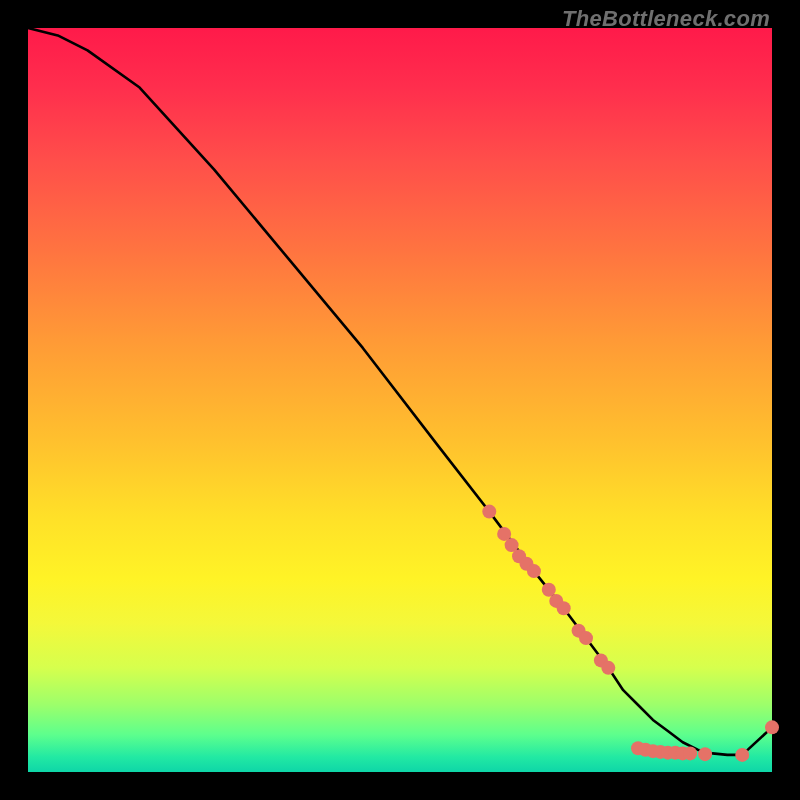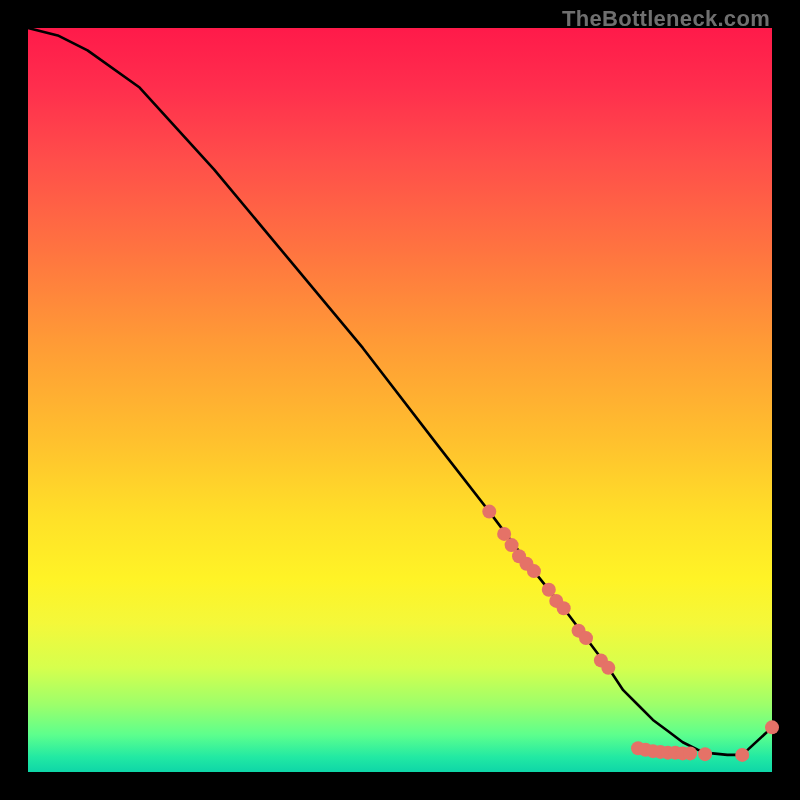--- a/index.html
+++ b/index.html
@@ -44,20 +44,21 @@
   }
   .watermark {
     position: absolute;
     top: 6px;
     right: 30px;
     color: #6f6f6f;
     font-size: 22px;
     font-weight: 600;
     letter-spacing: 0.3px;
     user-select: none;
+    font-style: italic;
   }
   svg.curve {
     position: absolute;
     left: 0;
     top: 0;
     width: 744px;
     height: 744px;
     overflow: visible;
   }
 </style>

